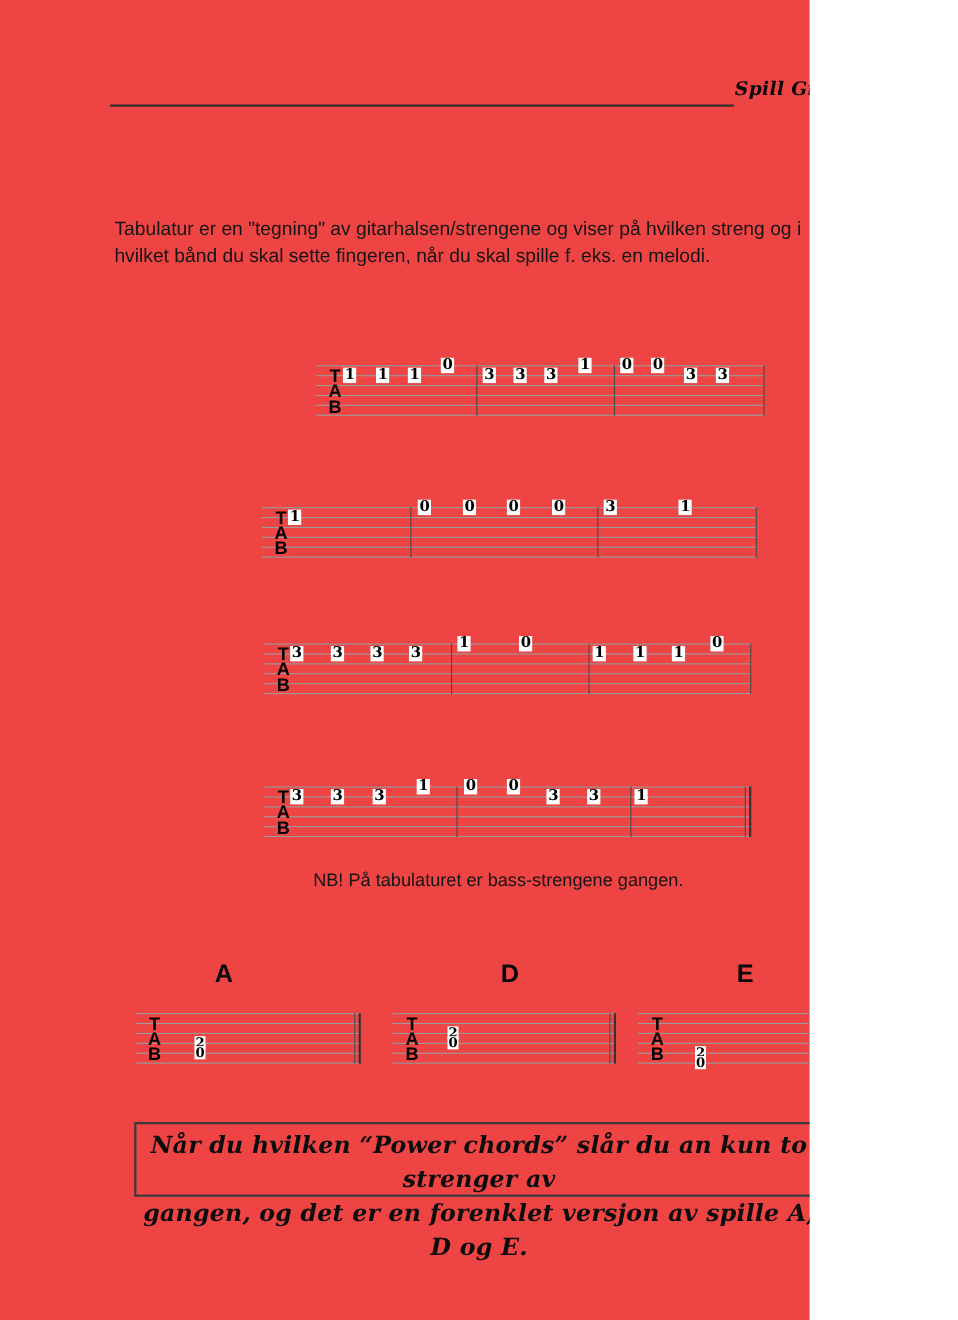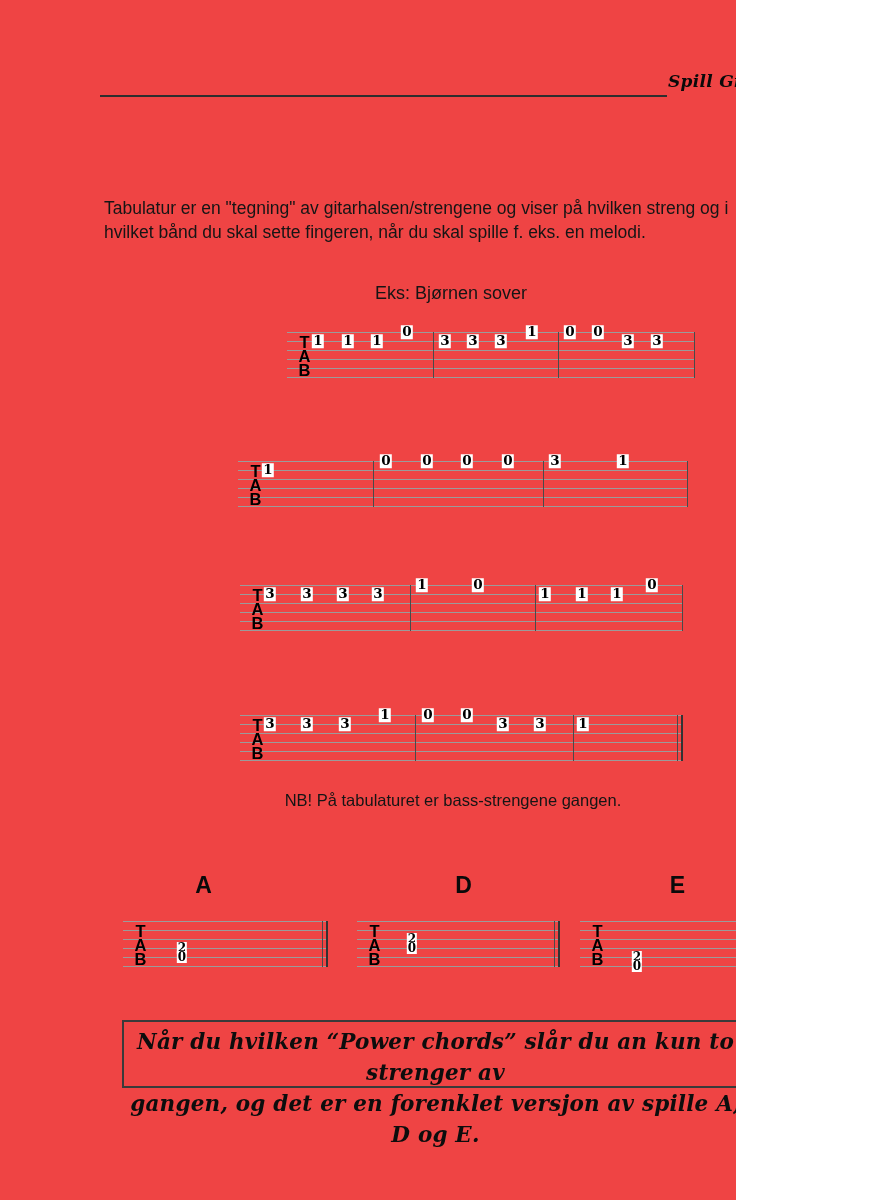--- a/index.html
+++ b/index.html
@@ -58,21 +58,20 @@
 
   <div class="header-rule"></div>
   <div class="brand">Spill Gitar NÅ!</div>
 
 
   <div class="intro">
     <div>Tabulatur er en "tegning" av gitarhalsen/strengene og viser på hvilken streng og i</div>
     <div>hvilket bånd du skal sette fingeren, når du skal spille f. eks. en melodi.</div>
   </div>
 
-  <div class="caption">Eks: Bjørnen sover</div>
 
   <div id="tab-root">
       <div class="staff" style="left: 287px; top: 332px; width: 408px; height: 57px;">
         <div class="staff-line" style="top: 0px; background: rgb(155, 155, 155);"></div>
         <div class="staff-line" style="top: 9px; background: rgb(155, 155, 155);"></div>
         <div class="staff-line" style="top: 18px; background: rgb(155, 155, 155);"></div>
         <div class="staff-line" style="top: 27px; background: rgb(155, 155, 155);"></div>
         <div class="staff-line" style="top: 36px; background: rgb(155, 155, 155);"></div>
         <div class="staff-line" style="top: 45px; background: rgb(155, 155, 155);"></div>
         <div class="tab-letters">

